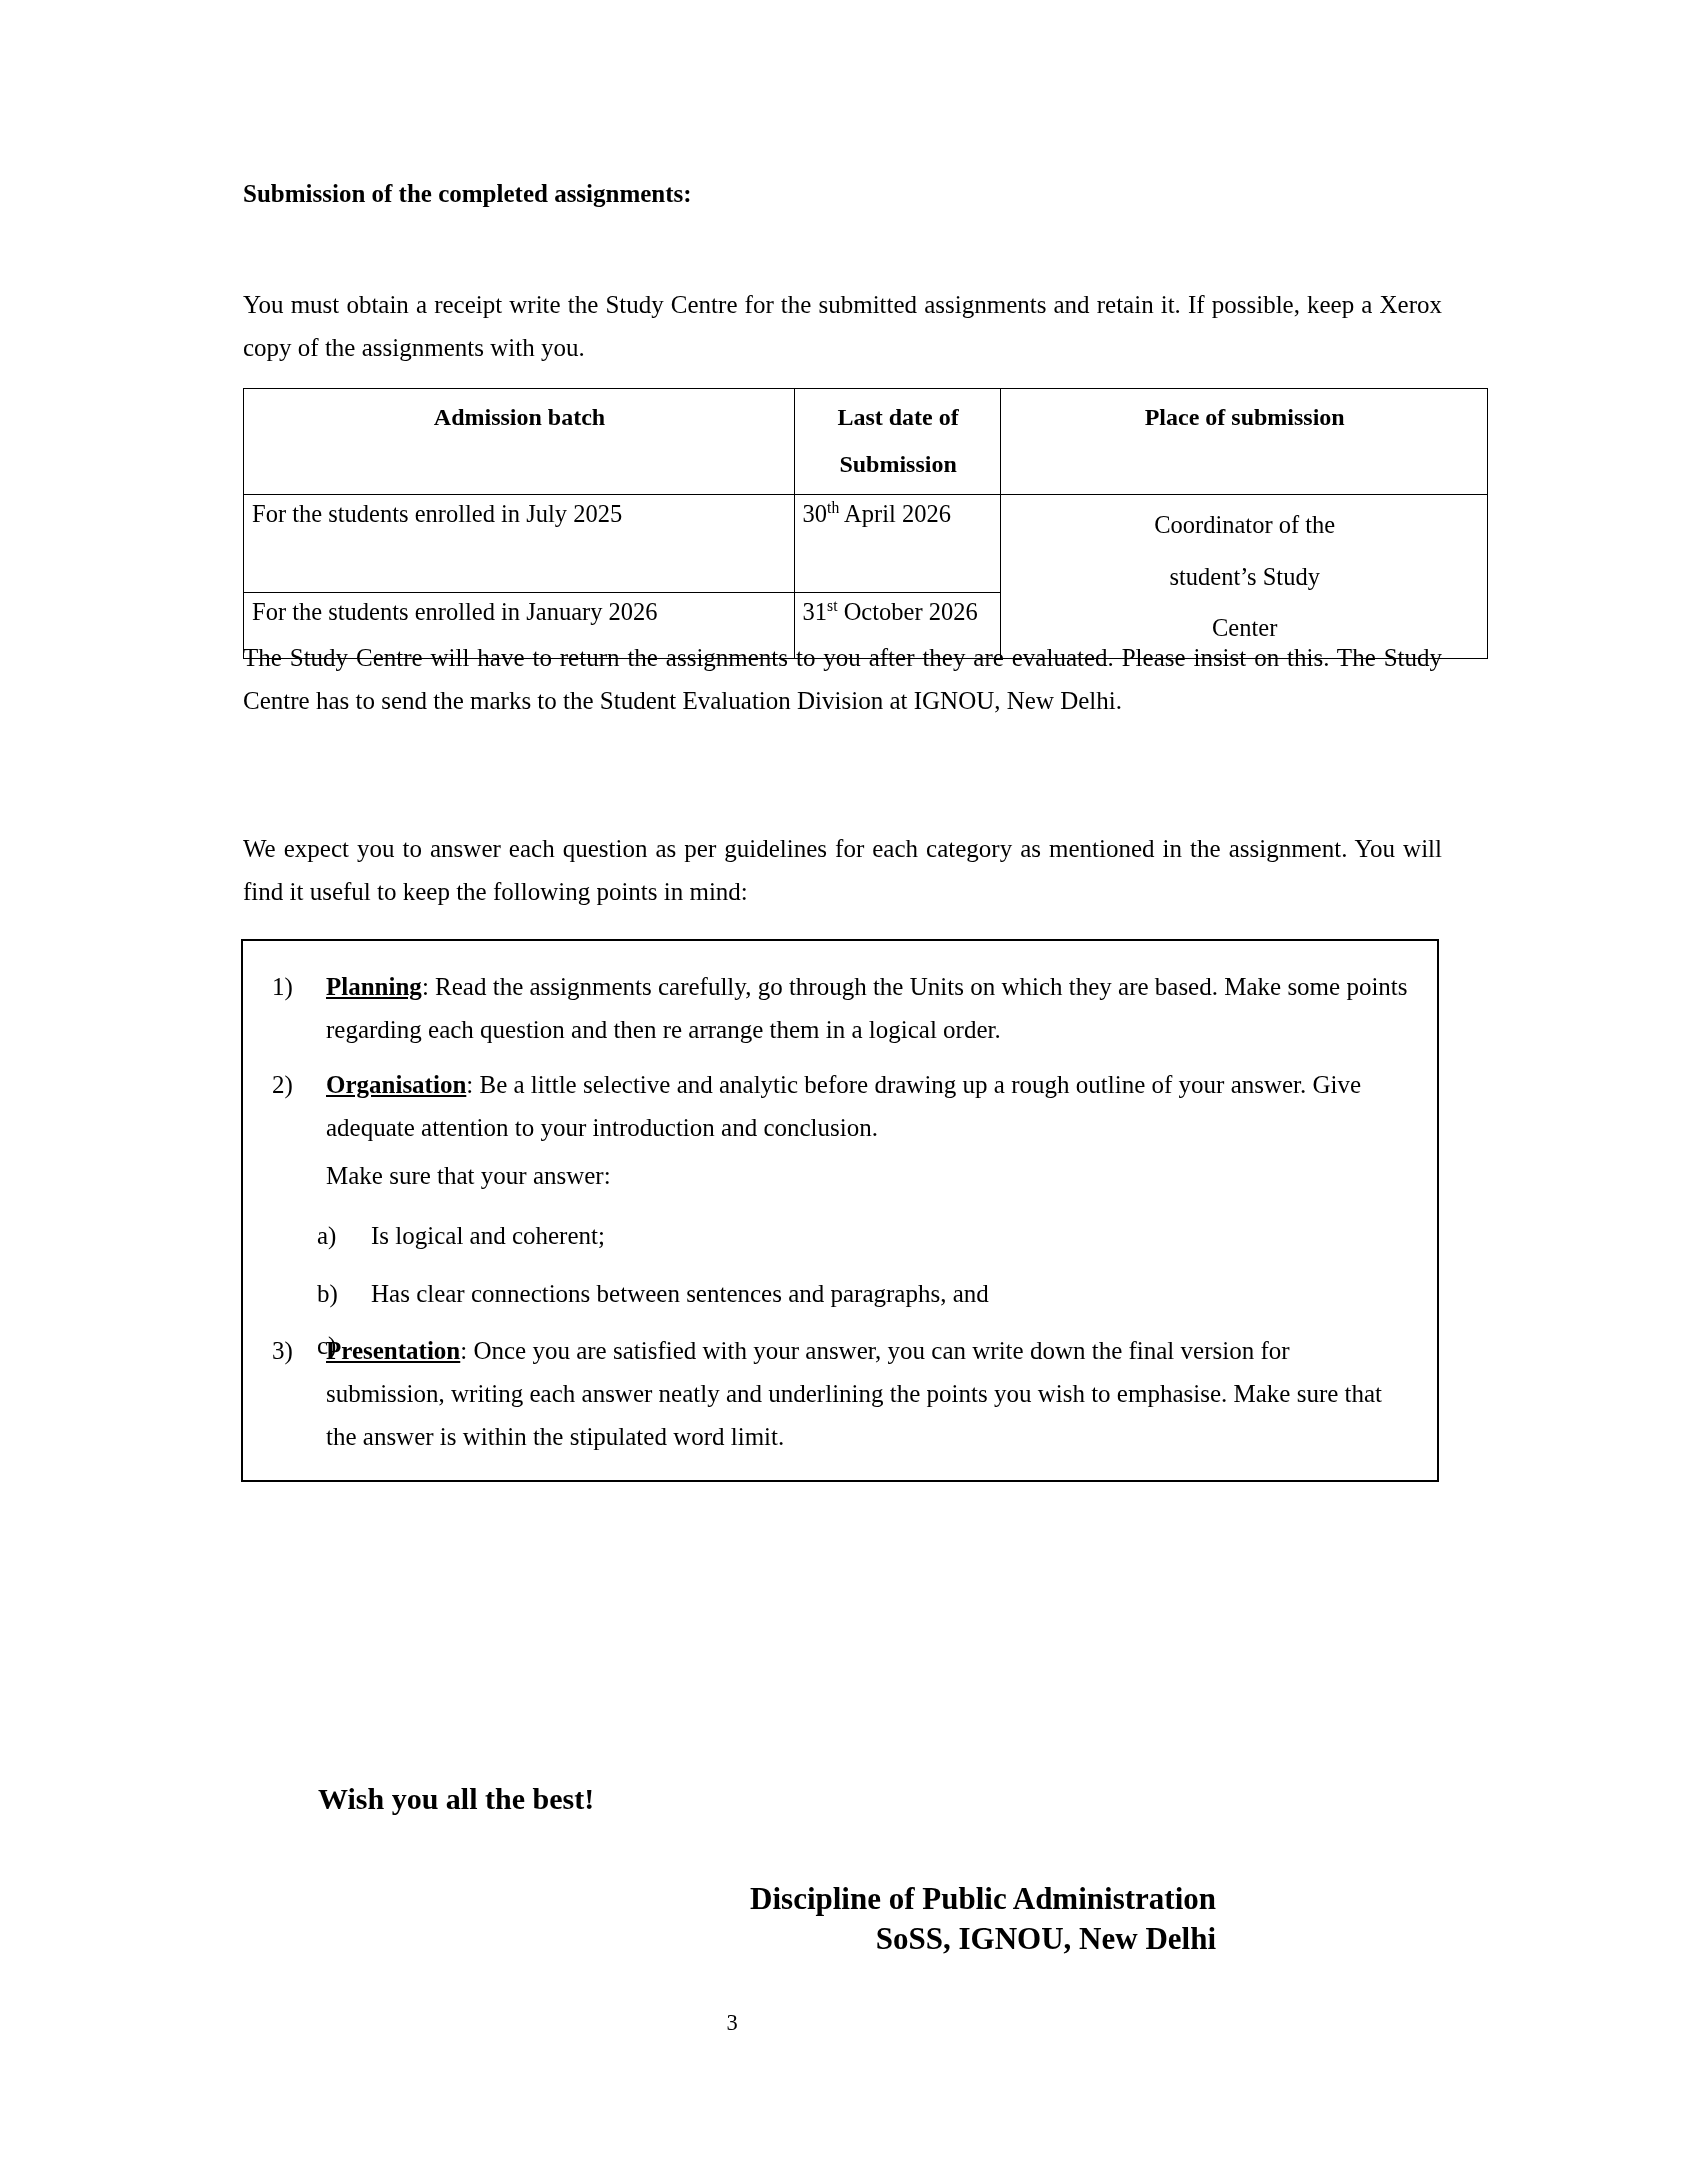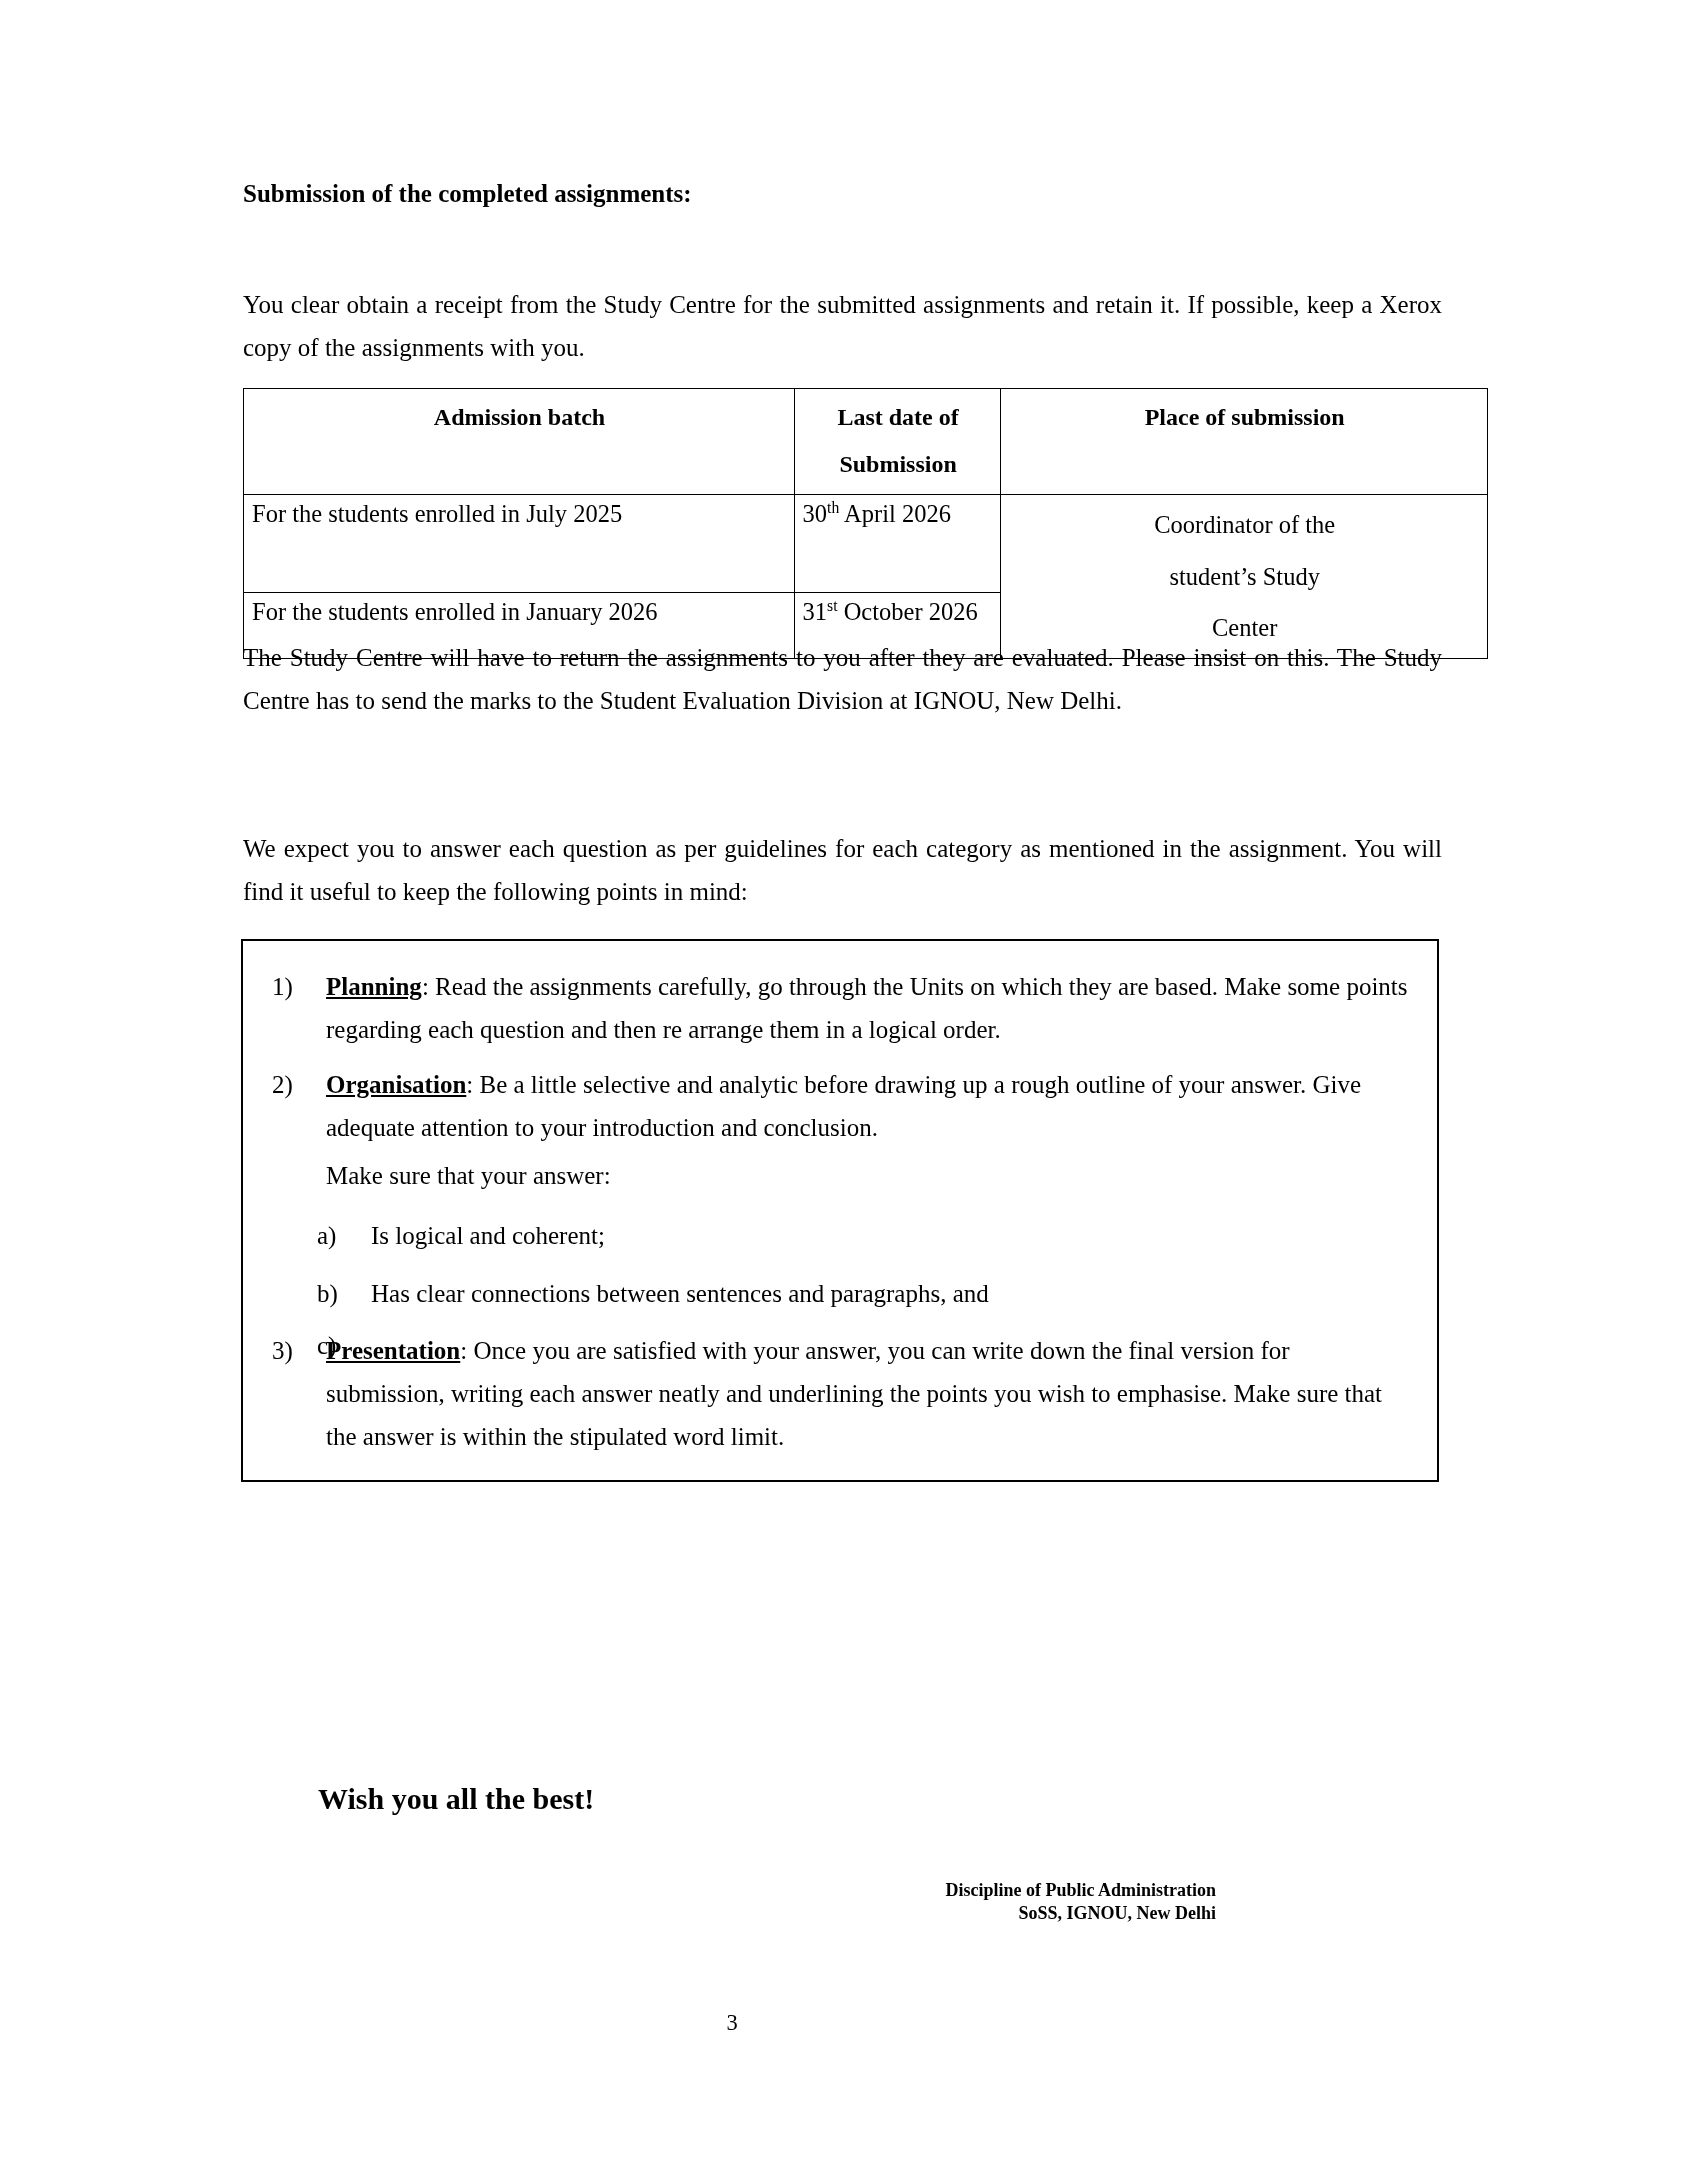--- a/index.html
+++ b/index.html
@@ -134,21 +134,21 @@
     left: 318px;
     top: 1782px;
     font-size: 30px;
     font-weight: bold;
   }
   .signoff {
     position: absolute;
     right: 248px;
     top: 1879px;
     text-align: right;
-    font-size: 18px;
+    font-size: 31px;
     font-weight: bold;
     line-height: 1.28;
   }
   .page-num {
     position: absolute;
     left: 0;
     right: 0;
     top: 2010px;
     text-align: center;
     font-size: 22.5px;
@@ -157,21 +157,21 @@
 </head>
 <body>
 
 <div id="page">
 
   <div class="content" style="top:180px;">
     <p class="heading">Submission of the completed assignments:</p>
   </div>
 
   <div class="content" style="top:283px;">
-    <p class="para">You clear obtain a receipt from the Study Centre for the submitted assignments and retain it. If possible, keep a Xerox copy of the assignments with you.</p>
+    <p class="para">You must obtain a receipt write the Study Centre for the submitted assignments and retain it. If possible, keep a Xerox copy of the assignments with you.</p>
   </div>
 
   <div class="content" style="top:388px; left:243px;">
     <table class="sub-table">
       <tbody>
           <tr>
         <th class="col-a">Admission batch</th>
         <th class="col-b">
           <span>Last date of</span><br>
           <span>Submission</span>

